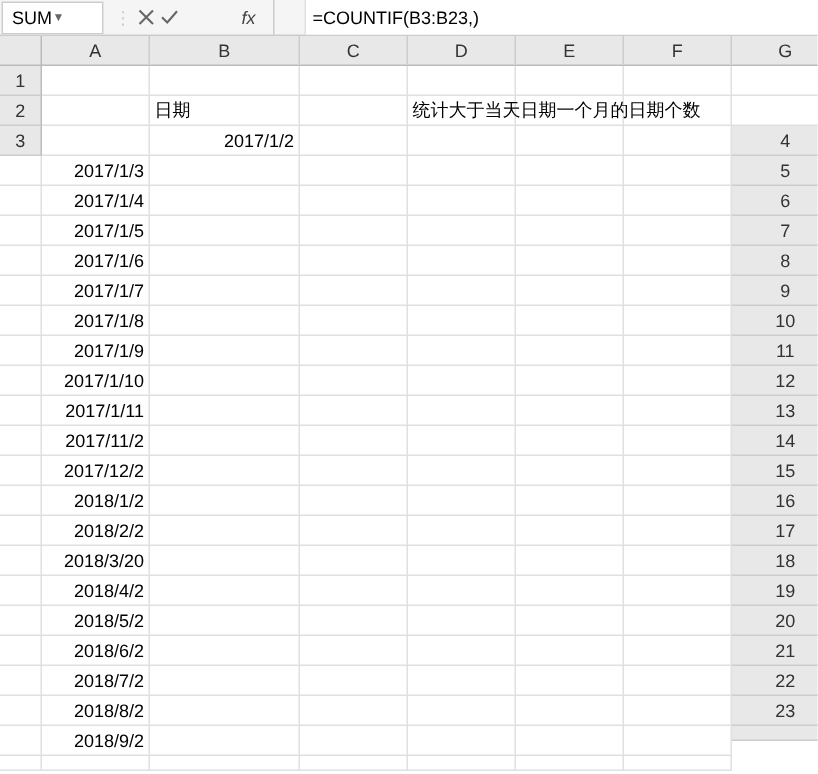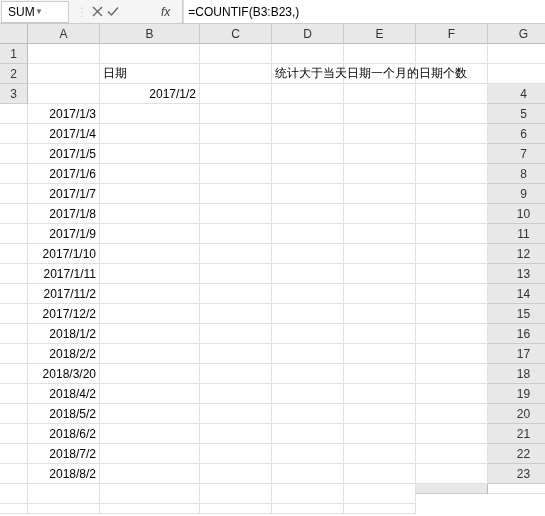--- a/index.html
+++ b/index.html
@@ -51,20 +51,21 @@
   margin-left: 32px;
 }
 .formula-input {
   flex: 1;
   padding: 0 4px;
   background: #fff;
   height: 100%;
   display: flex;
   align-items: center;
   border-left: 1px solid #ddd;
+  margin-left: 20px;
 }
 .sheet {
   display: grid;
   grid-template-columns: 28px 72px 100px 72px 72px 72px 72px 72px;
   grid-auto-rows: 20px;
   background: #fff;
 }
 .corner {
   background: #e8e8e8;
   border-right: 1px solid #bbb;
@@ -373,20 +374,23 @@
       <span>2018/8/2</span>
     </div>
   <div class="cell"></div>
   <div class="cell"></div>
   <div class="cell"></div>
   <div class="cell"></div>
   <div class="cell"></div>
 
   <div class="row-hdr">23</div>
   <div class="cell"></div>
+  <div class="cell right">
+      <span>2018/9/2</span>
+    </div>
   <div class="cell"></div>
   <div class="cell"></div>
   <div class="cell"></div>
   <div class="cell"></div>
   <div class="cell"></div>
 
   <div class="row-hdr" style="height:10px"></div>
   <div class="cell" style="height:10px"></div>
   <div class="cell" style="height:10px"></div>
   <div class="cell" style="height:10px"></div>

